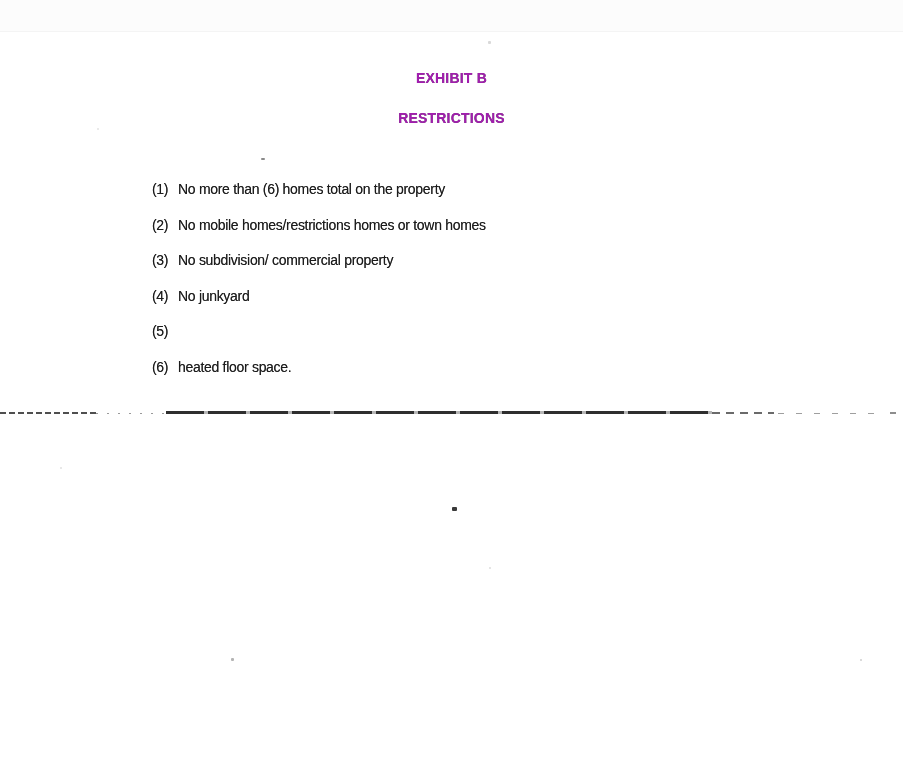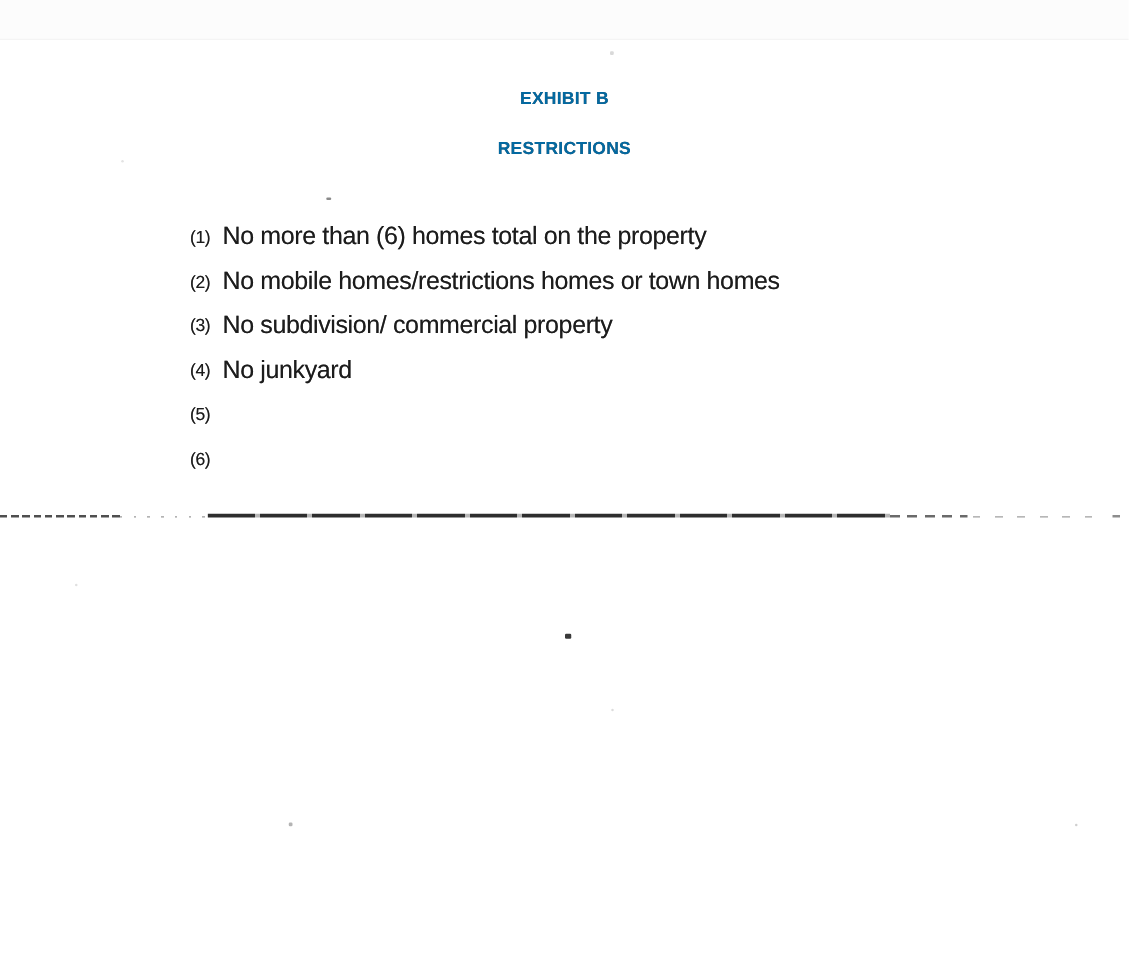--- a/index.html
+++ b/index.html
@@ -24,21 +24,21 @@
     top: 70px;
     left: 0;
     width: 903px;
     text-align: center;
   }
   .title-line {
     font-size: 14px;
     font-weight: 700;
     letter-spacing: 0.2px;
     line-height: 16px;
-    color: #0369a1;
+    color: #a21caf;
     text-shadow: 0 0 0.5px rgba(0,0,0,0.65);
   }
   .title-line.second { margin-top: 24px; }
   .restrictions-list {
     position: absolute;
     top: 172px;
     left: 152px;
     width: 660px;
   }
   .item {
@@ -47,21 +47,21 @@
   }
   .item .num {
     flex: 0 0 26px;
     font-size: 14px;
     line-height: 35.5px;
     letter-spacing: -0.3px;
     text-shadow: 0 0 0.4px rgba(0,0,0,0.6);
   }
   .item .text { flex: 1 1 auto; }
   .item .text .line {
-    font-size: 20px;
+    font-size: 14px;
     line-height: 35.5px;
     letter-spacing: -0.3px;
     white-space: nowrap;
     text-shadow: 0 0 0.4px rgba(0,0,0,0.6);
   }
   
   .scan-line { position: absolute; left: 0; top: 0; width: 100%; height: 0; }
   .scan-seg { position: absolute; }
   .seg-a {
     left: 0; top: 412px; width: 96px; height: 2px;
@@ -128,20 +128,21 @@
         </div>
       </div>
       <div class="item">
         <span class="num">(5)</span>
         <div class="text">
         </div>
       </div>
       <div class="item">
         <span class="num">(6)</span>
         <div class="text">
+          <div class="line">heated floor space.</div>
         </div>
       </div>
     </div>
 
   <div class="scan-line">
     <div class="scan-seg seg-a"></div>
     <div class="scan-seg seg-b"></div>
     <div class="scan-seg seg-c"></div>
     <div class="scan-seg seg-d"></div>
     <div class="scan-seg seg-e"></div>

